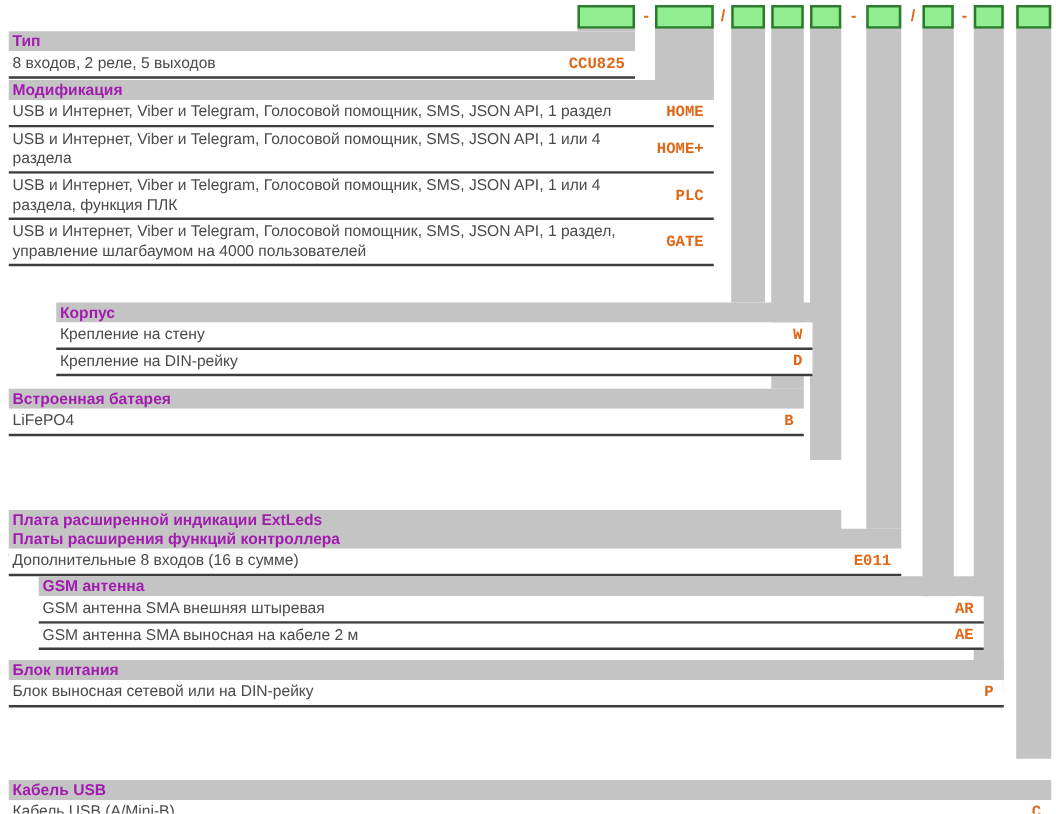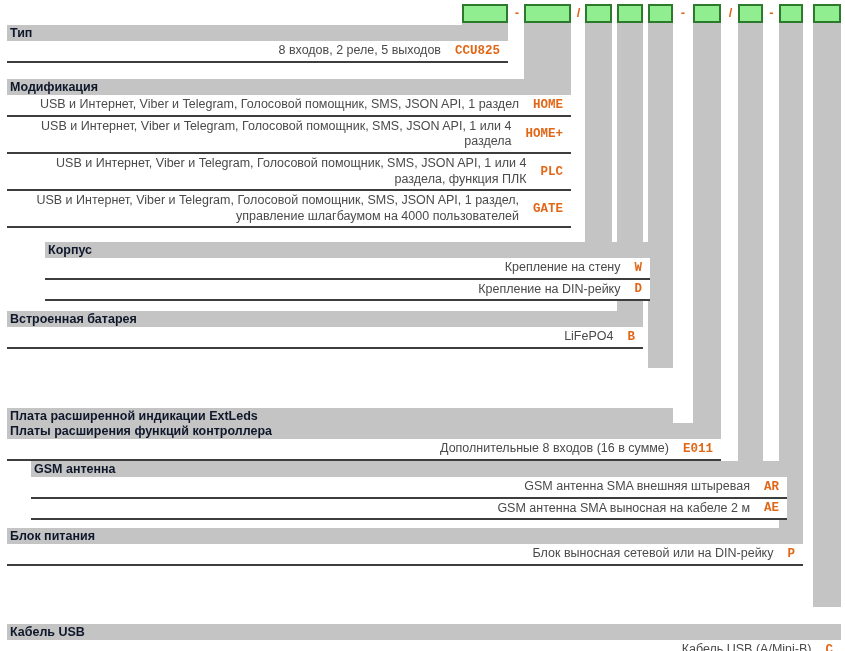--- a/index.html
+++ b/index.html
@@ -16,26 +16,26 @@
   .sep{
     position:absolute;top:3px;height:19px;line-height:19px;text-align:center;
     color:var(--accent,#e06717);font-weight:bold;font-size:13px;
   }
   
   .vcol{position:absolute;top:23px;background:var(--bar-gray,#c4c4c4);}
   
   .sec{position:absolute;left:7px;}
   .sec-header{
     background:var(--bar-gray,#c4c4c4);height:16px;line-height:16px;
-    padding-left:3px;font-weight:bold;color:#0f172a;
+    padding-left:3px;font-weight:bold;color:#a21caf;
   }
   .row{
     display:flex;align-items:center;
     padding:2px 8px 2px 3px;min-height:15px;
-    border-bottom:2px solid #3d3d3d;background:#ffffff;text-align:right;
+    border-bottom:2px solid #3d3d3d;background:#ffffff;
   }
   .row .label{flex:1 1 auto;line-height:1.25;padding-right:14px;}
   .row .code{
     flex:0 0 auto;margin-left:auto;white-space:nowrap;
     color:var(--accent,#e06717);font-weight:bold;font-family:Liberation Mono, monospace;
   }
 </style>
 </head>
 <body>
 
@@ -67,21 +67,21 @@
   <div class="vcol" style="left:813px;width:28px;height:584px;"></div>
 
   <section class="sec" style="top:25px;width:501px;">
     <div class="sec-header">Тип</div>
     <div class="row">
       <span class="label">8 входов, 2 реле, 5 выходов</span>
       <span class="code">CCU825</span>
     </div>
   </section>
 
-  <section class="sec" style="top:79px;width:564px;">
+  <section class="sec" style="top:64px;width:564px;">
     <div class="sec-header">Модификация</div>
     <div class="row">
       <span class="label">USB и Интернет, Viber и Telegram, Голосовой помощник, SMS, JSON API, 1 раздел</span>
       <span class="code">HOME</span>
     </div>
     <div class="row">
       <span class="label">USB и Интернет, Viber и Telegram, Голосовой помощник, SMS, JSON API, 1 или 4 раздела</span>
       <span class="code">HOME+</span>
     </div>
     <div class="row">

